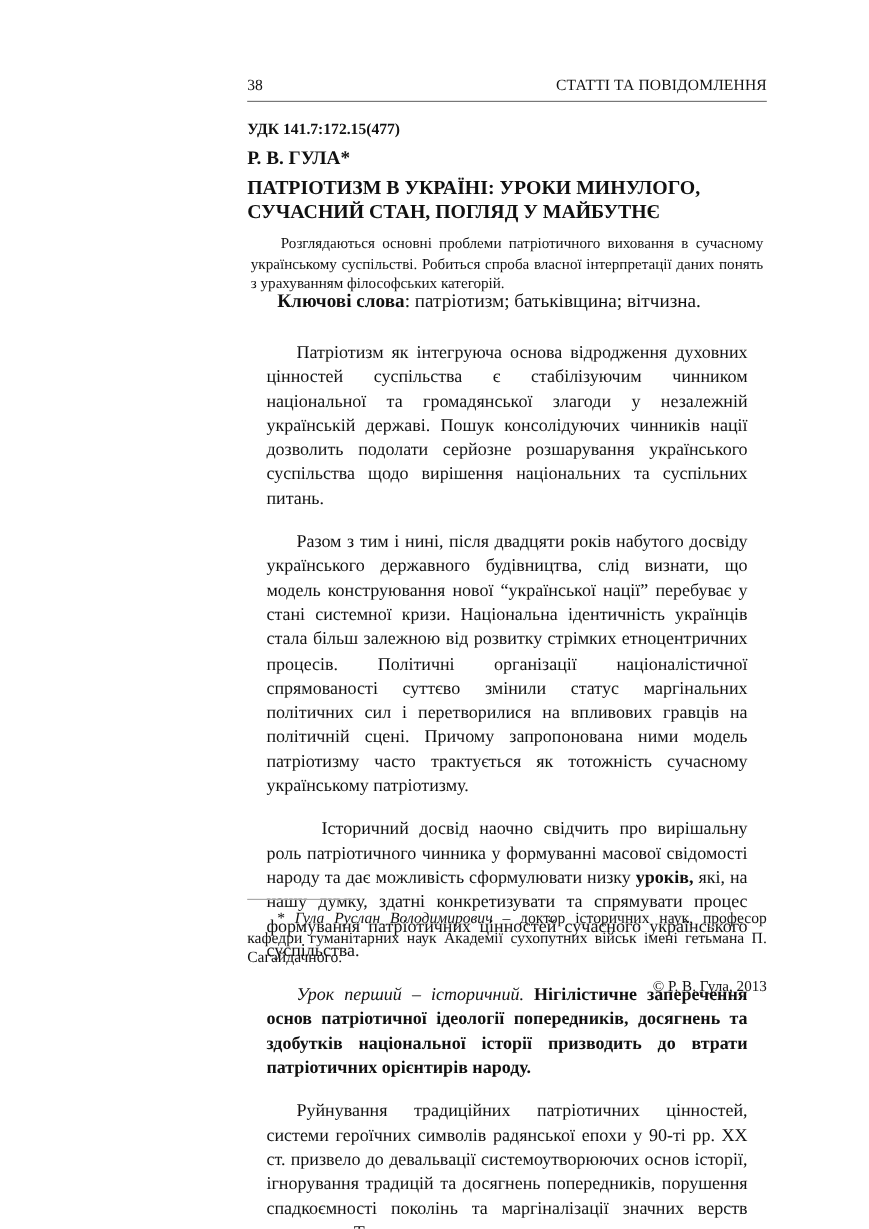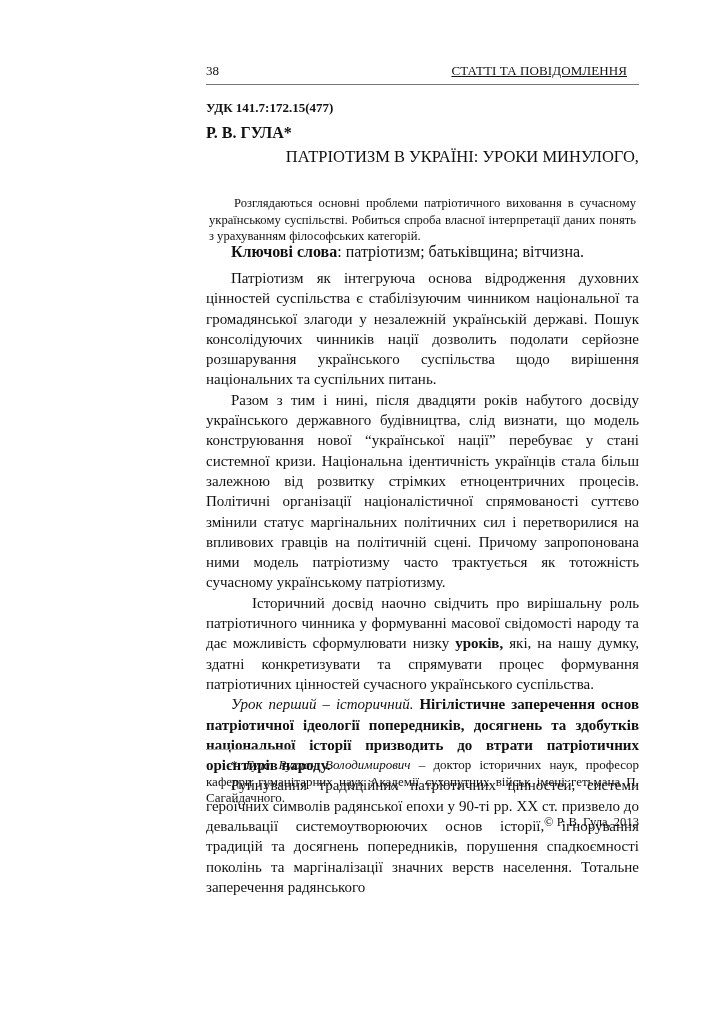--- a/index.html
+++ b/index.html
@@ -2,35 +2,35 @@
 <html><head>
 <meta charset="utf-8">
 <style>
   html, body { margin: 0; padding: 0; background: #ffffff; }
   body { width: 724px; height: 1024px; position: relative; overflow: hidden;
          font-family: "Liberation Serif", "DejaVu Serif", serif; color: #111; }
   .page { position: absolute; left: 206px; top: 0; width: 433px; }
   .running-head { position: absolute; top: 63px; left: 0; width: 433px; height: 20px;
                   font-size: 13px; }
   .running-head .pg { position: absolute; left: 0; top: 0; }
-  .running-head .sec { position: absolute; right: 12px; top: 0; letter-spacing: 0.1px; text-decoration: underline; }
+  .running-head .sec { position: absolute; right: 0; top: 0; letter-spacing: 0.1px; }
   .head-rule { position: absolute; top: 84px; left: 0; width: 433px; height: 1px; background: #777; }
   .udk { position: absolute; top: 100px; left: 0; font-size: 13px; font-weight: bold; }
   .author { position: absolute; top: 124px; left: 0; width: 433px; text-align: left;
             font-size: 16px; font-weight: bold; }
-  .title { position: absolute; top: 147px; left: 0; width: 433px; text-align: right;
-           font-size: 16.5px; font-weight: normal; line-height: 20px; }
+  .title { position: absolute; top: 147px; left: 0; width: 433px; text-align: left;
+           font-size: 16.5px; font-weight: bold; line-height: 20px; }
   .abstract { position: absolute; top: 192px; left: 0; width: 433px; font-size: 12.6px;
               line-height: 16.5px; text-align: justify; }
   .abstract p { margin: 3px; text-indent: 25px; }
   .keywords { position: absolute; top: 244px; left: 0; width: 433px; font-size: 16px;
               line-height: 16px; text-indent: 25px; }
   .body { position: absolute; top: 268px; left: 0; width: 433px; font-size: 15px;
           line-height: 20.3px; text-align: justify; }
-  .body p { margin: 0; text-indent: 25px; }
+  .body p { margin: 16px; text-indent: 25px; }
   .body p.deep { text-indent: 46px; }
   .footnote-rule { position: absolute; top: 749px; left: 0; width: 88px; height: 1px; background: #aaa; }
   .footnote { position: absolute; top: 757px; left: 0; width: 433px; font-size: 13px;
               line-height: 16.5px; text-align: justify; text-indent: 25px; }
   .copyright { position: absolute; top: 815px; right: 0; font-size: 12.6px; }
   i, .it { font-style: italic; }
   b { font-weight: bold; }
 </style>
 </head>
 <body>
@@ -42,20 +42,21 @@
     <span class="sec">СТАТТІ ТА ПОВІДОМЛЕННЯ</span>
   </div>
   <div class="head-rule"></div>
 
   <div class="udk">УДК 141.7:172.15(477)</div>
 
   <div class="author">Р. В. ГУЛА*</div>
 
   <div class="title">
     <div>ПАТРІОТИЗМ В УКРАЇНІ: УРОКИ МИНУЛОГО,</div>
+    <div>СУЧАСНИЙ СТАН, ПОГЛЯД У МАЙБУТНЄ</div>
   </div>
 
   <div class="abstract">
     <p>Розглядаються основні проблеми патріотичного виховання в сучасному українському суспільстві. Робиться спроба власної інтерпретації даних понять з урахуванням філософських категорій.</p>
   </div>
 
   <div class="keywords"><b>Ключові слова</b><span>: патріотизм; батьківщина; вітчизна.</span></div>
 
   <div class="body">
     <p>Патріотизм як інтегруюча основа відродження духовних цінностей суспільства є стабілізуючим чинником національної та громадянської злагоди у незалежній українській державі. Пошук консолідуючих чинників нації дозволить подолати серйозне розшарування українського суспільства щодо вирішення національних та суспільних питань.</p>

